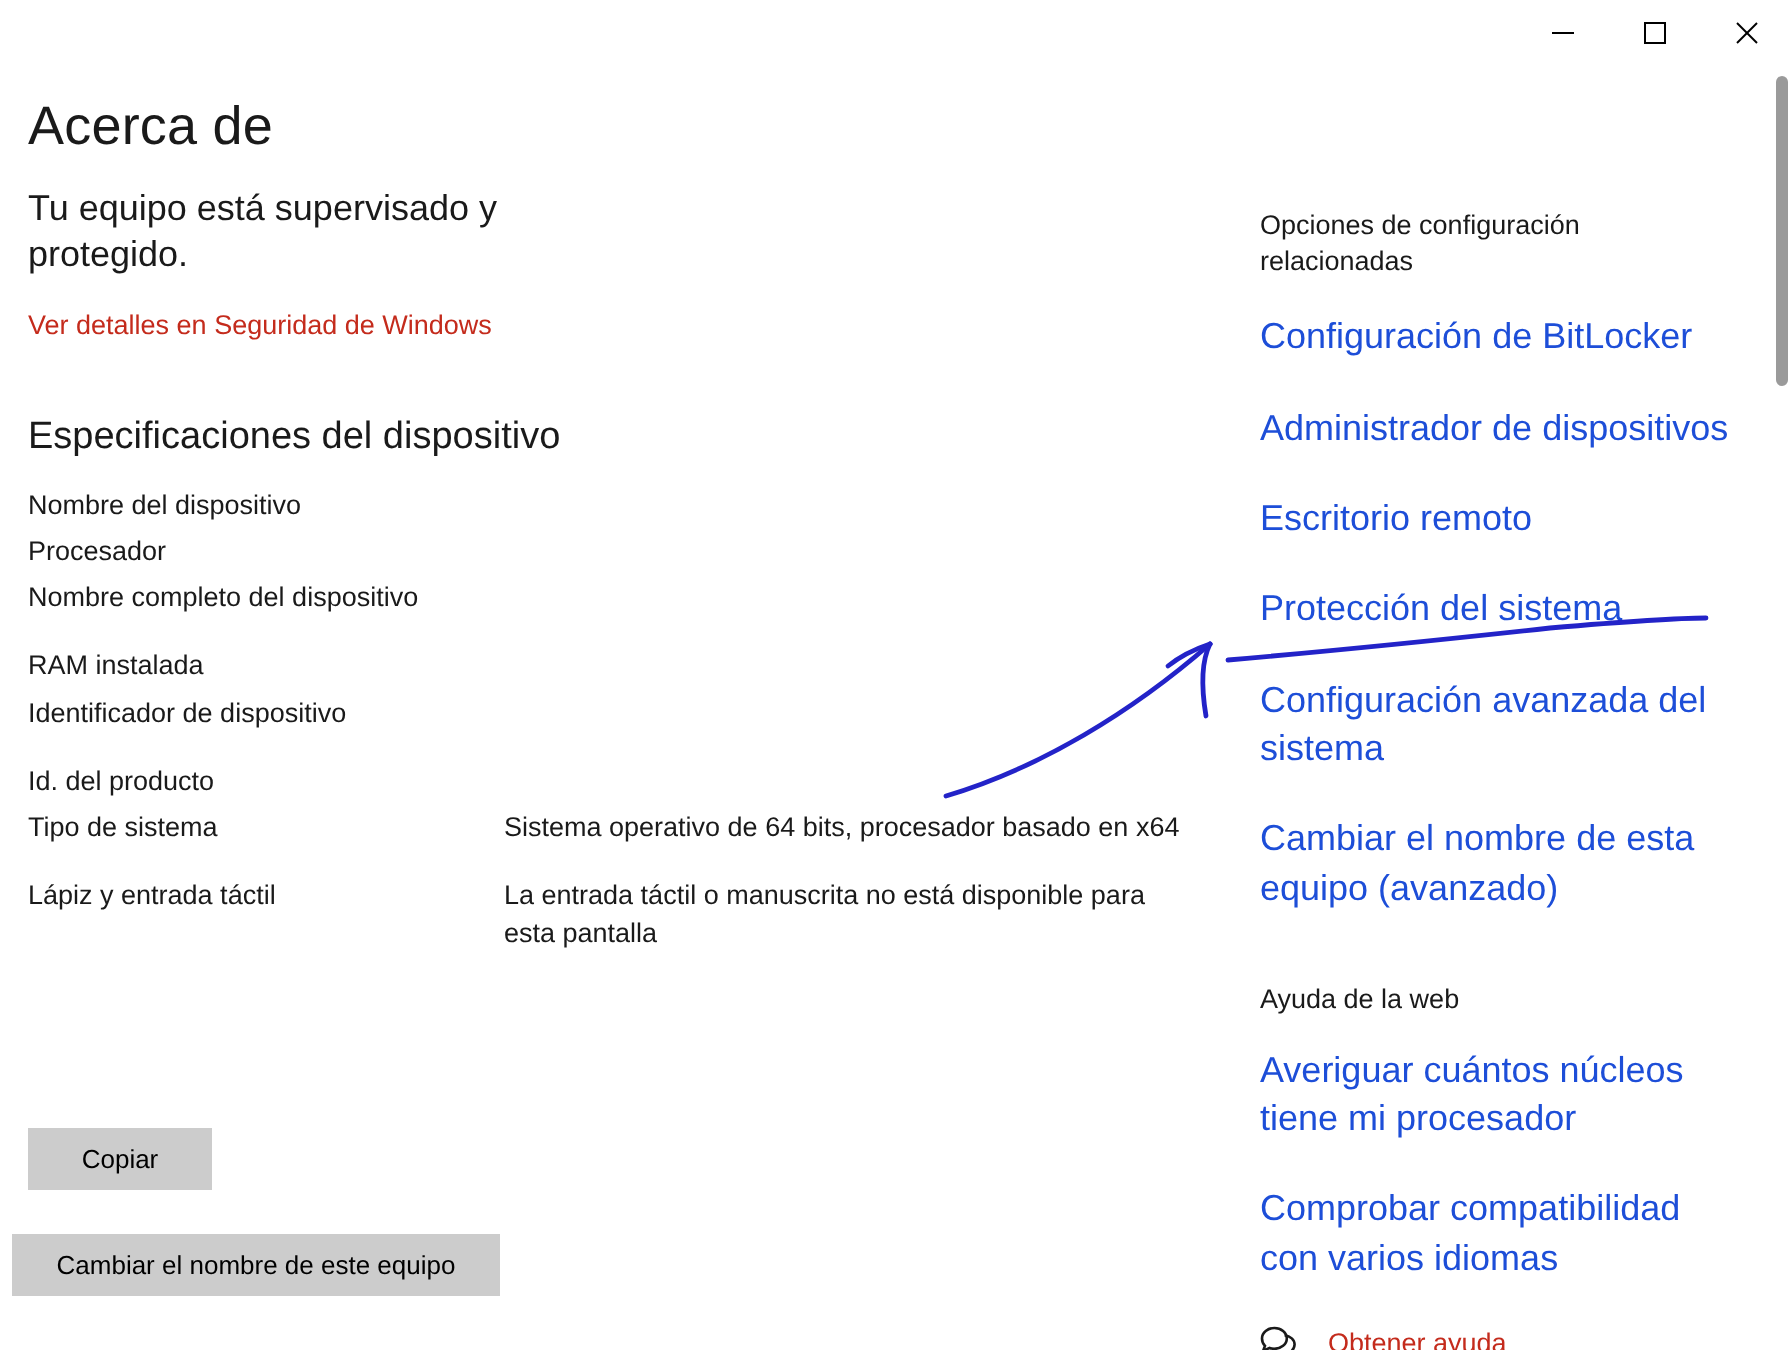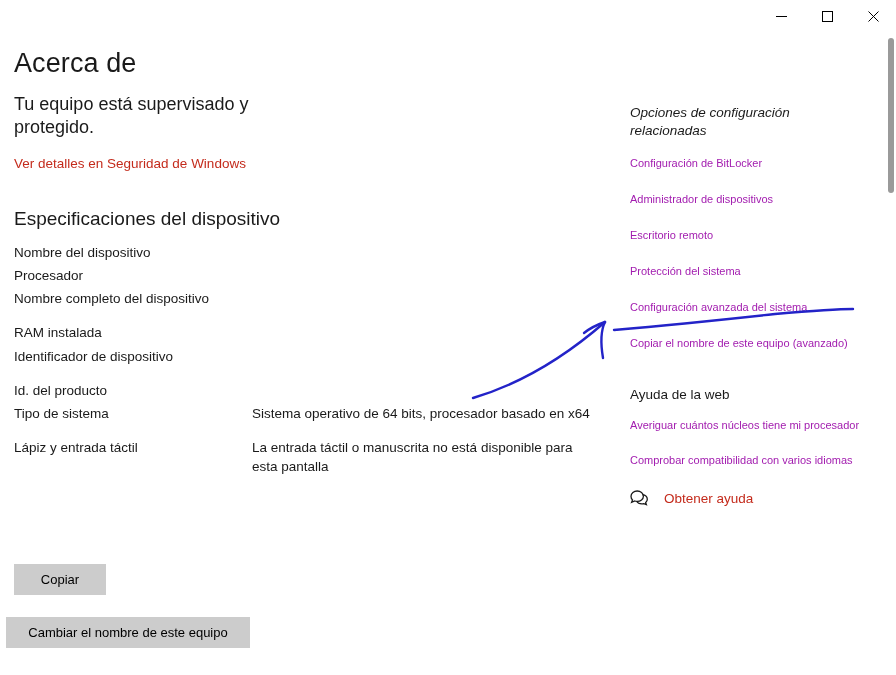--- a/index.html
+++ b/index.html
@@ -124,26 +124,25 @@
     position: absolute;
     left: 630px;
     top: 104px;
     width: 240px;
   }
   .right-head {
     font-size: 13.5px;
     color: #1a1a1a;
     line-height: 1.35;
     margin-bottom: 16px;
-    font-style: italic;
   }
   .right-link {
     display: block;
-    color: #a21caf;
-    font-size: 11px;
+    color: #1d4ed8;
+    font-size: 18px;
     line-height: 1.35;
     margin-bottom: 21px;
     text-decoration: none;
     cursor: pointer;
   }
   .right-head2 {
     font-size: 13.5px;
     color: #1a1a1a;
     margin: 36px 0 16px 0;
   }
@@ -265,21 +264,21 @@
   <button class="btn btn-copy">Copiar</button>
   <button class="btn btn-rename">Cambiar el nombre de este equipo</button>
 
   <div class="right-col">
     <div class="right-head">Opciones de configuración relacionadas</div>
     <a class="right-link">Configuración de BitLocker</a>
     <a class="right-link">Administrador de dispositivos</a>
     <a class="right-link">Escritorio remoto</a>
     <a class="right-link">Protección del sistema</a>
     <a class="right-link">Configuración avanzada del sistema</a>
-    <a class="right-link">Copiar el nombre de este equipo (avanzado)</a>
+    <a class="right-link">Cambiar el nombre de esta equipo (avanzado)</a>
 
     <div class="right-head2">Ayuda de la web</div>
     <a class="right-link">Averiguar cuántos núcleos tiene mi procesador</a>
     <a class="right-link">Comprobar compatibilidad con varios idiomas</a>
 
     <div class="help-row">
       <svg class="help-icon" width="20" height="18" viewBox="0 0 20 18">
         <path d="M1 7.2c0-3 2.9-5.2 6.2-5.2s6.2 2.2 6.2 5.2-2.9 5.2-6.2 5.2c-.9 0-1.7-.1-2.4-.4L1.6 13.3l.9-2.4C1.6 10 1 8.7 1 7.2z" fill="none" stroke="#1a1a1a" stroke-width="1.3"></path>
         <path d="M12.3 5.6c2.9.4 5 2.3 5 4.7 0 1.3-.6 2.4-1.6 3.3l.7 2.1-2.6-1.1c-.6.2-1.3.3-2 .3-2.3 0-4.3-1.1-5.2-2.7" fill="none" stroke="#1a1a1a" stroke-width="1.3"></path>
       </svg>

